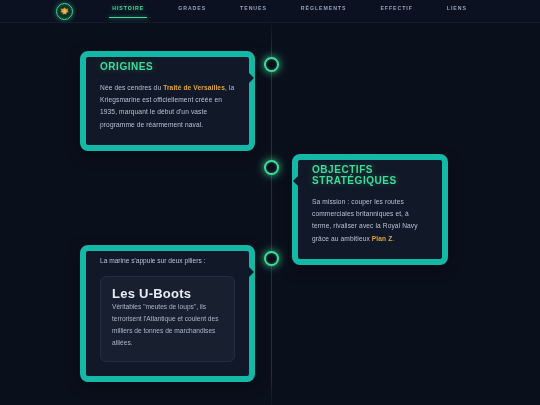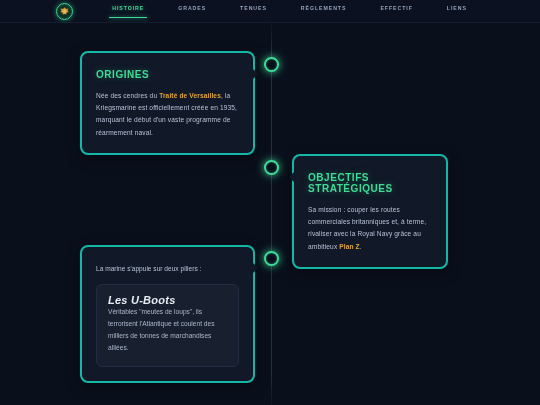--- a/index.html
+++ b/index.html
@@ -58,23 +58,23 @@
     background:#0a0f1c; border:2px solid #3ddc97;
     box-shadow:0 0 7px rgba(61,220,151,.75), 0 0 14px rgba(61,220,151,.30),
                inset 0 0 3px rgba(61,220,151,.35);
     z-index:6;
   }
 
   
   .card {
     position:absolute;
     background:#111827;
-    border:2px solid #14b8a6;
+    border:6px solid #14b8a6;
     border-radius:8px;
-    padding:16px 14px 14px 14px;
+    padding:4px 14px 14px 14px;
     box-shadow:0 4px 14px rgba(0,0,0,.40);
   }
   .card::after {
     content:""; position:absolute; top:16px;
     width:0; height:0;
     border-top:5px solid transparent;
     border-bottom:5px solid transparent;
   }
   .card.left  { right:285px; }
   .card.left::after  { right:-5px; border-left:5px solid #111827; }
@@ -98,22 +98,21 @@
   
   .subcard {
     background:#18202f;
     border:1px solid #222d43;
     border-radius:6px;
     padding:9px 11px 11px 11px;
     margin-bottom:8px;
   }
   .subcard:last-child { margin-bottom:0; }
   .subcard-title {
-    color:#e8edf5; font-size:11px; font-weight:700; letter-spacing:.25px;
-    font-style:italic;
+    color:#e8edf5; font-size:13px; font-weight:700; letter-spacing:.25px;
   }
   .subcard-body { color:#aab6ca; font-size:6.6px; line-height:1.85; }
 
   
   #card-origines       { top:28px;  width:175px; }
   #card-objectifs      { top:131px; width:156px; }
   #card-forces         { top:222px; width:175px; }
 
   #dot-1 { top:34px; }
   #dot-2 { top:137px; }

